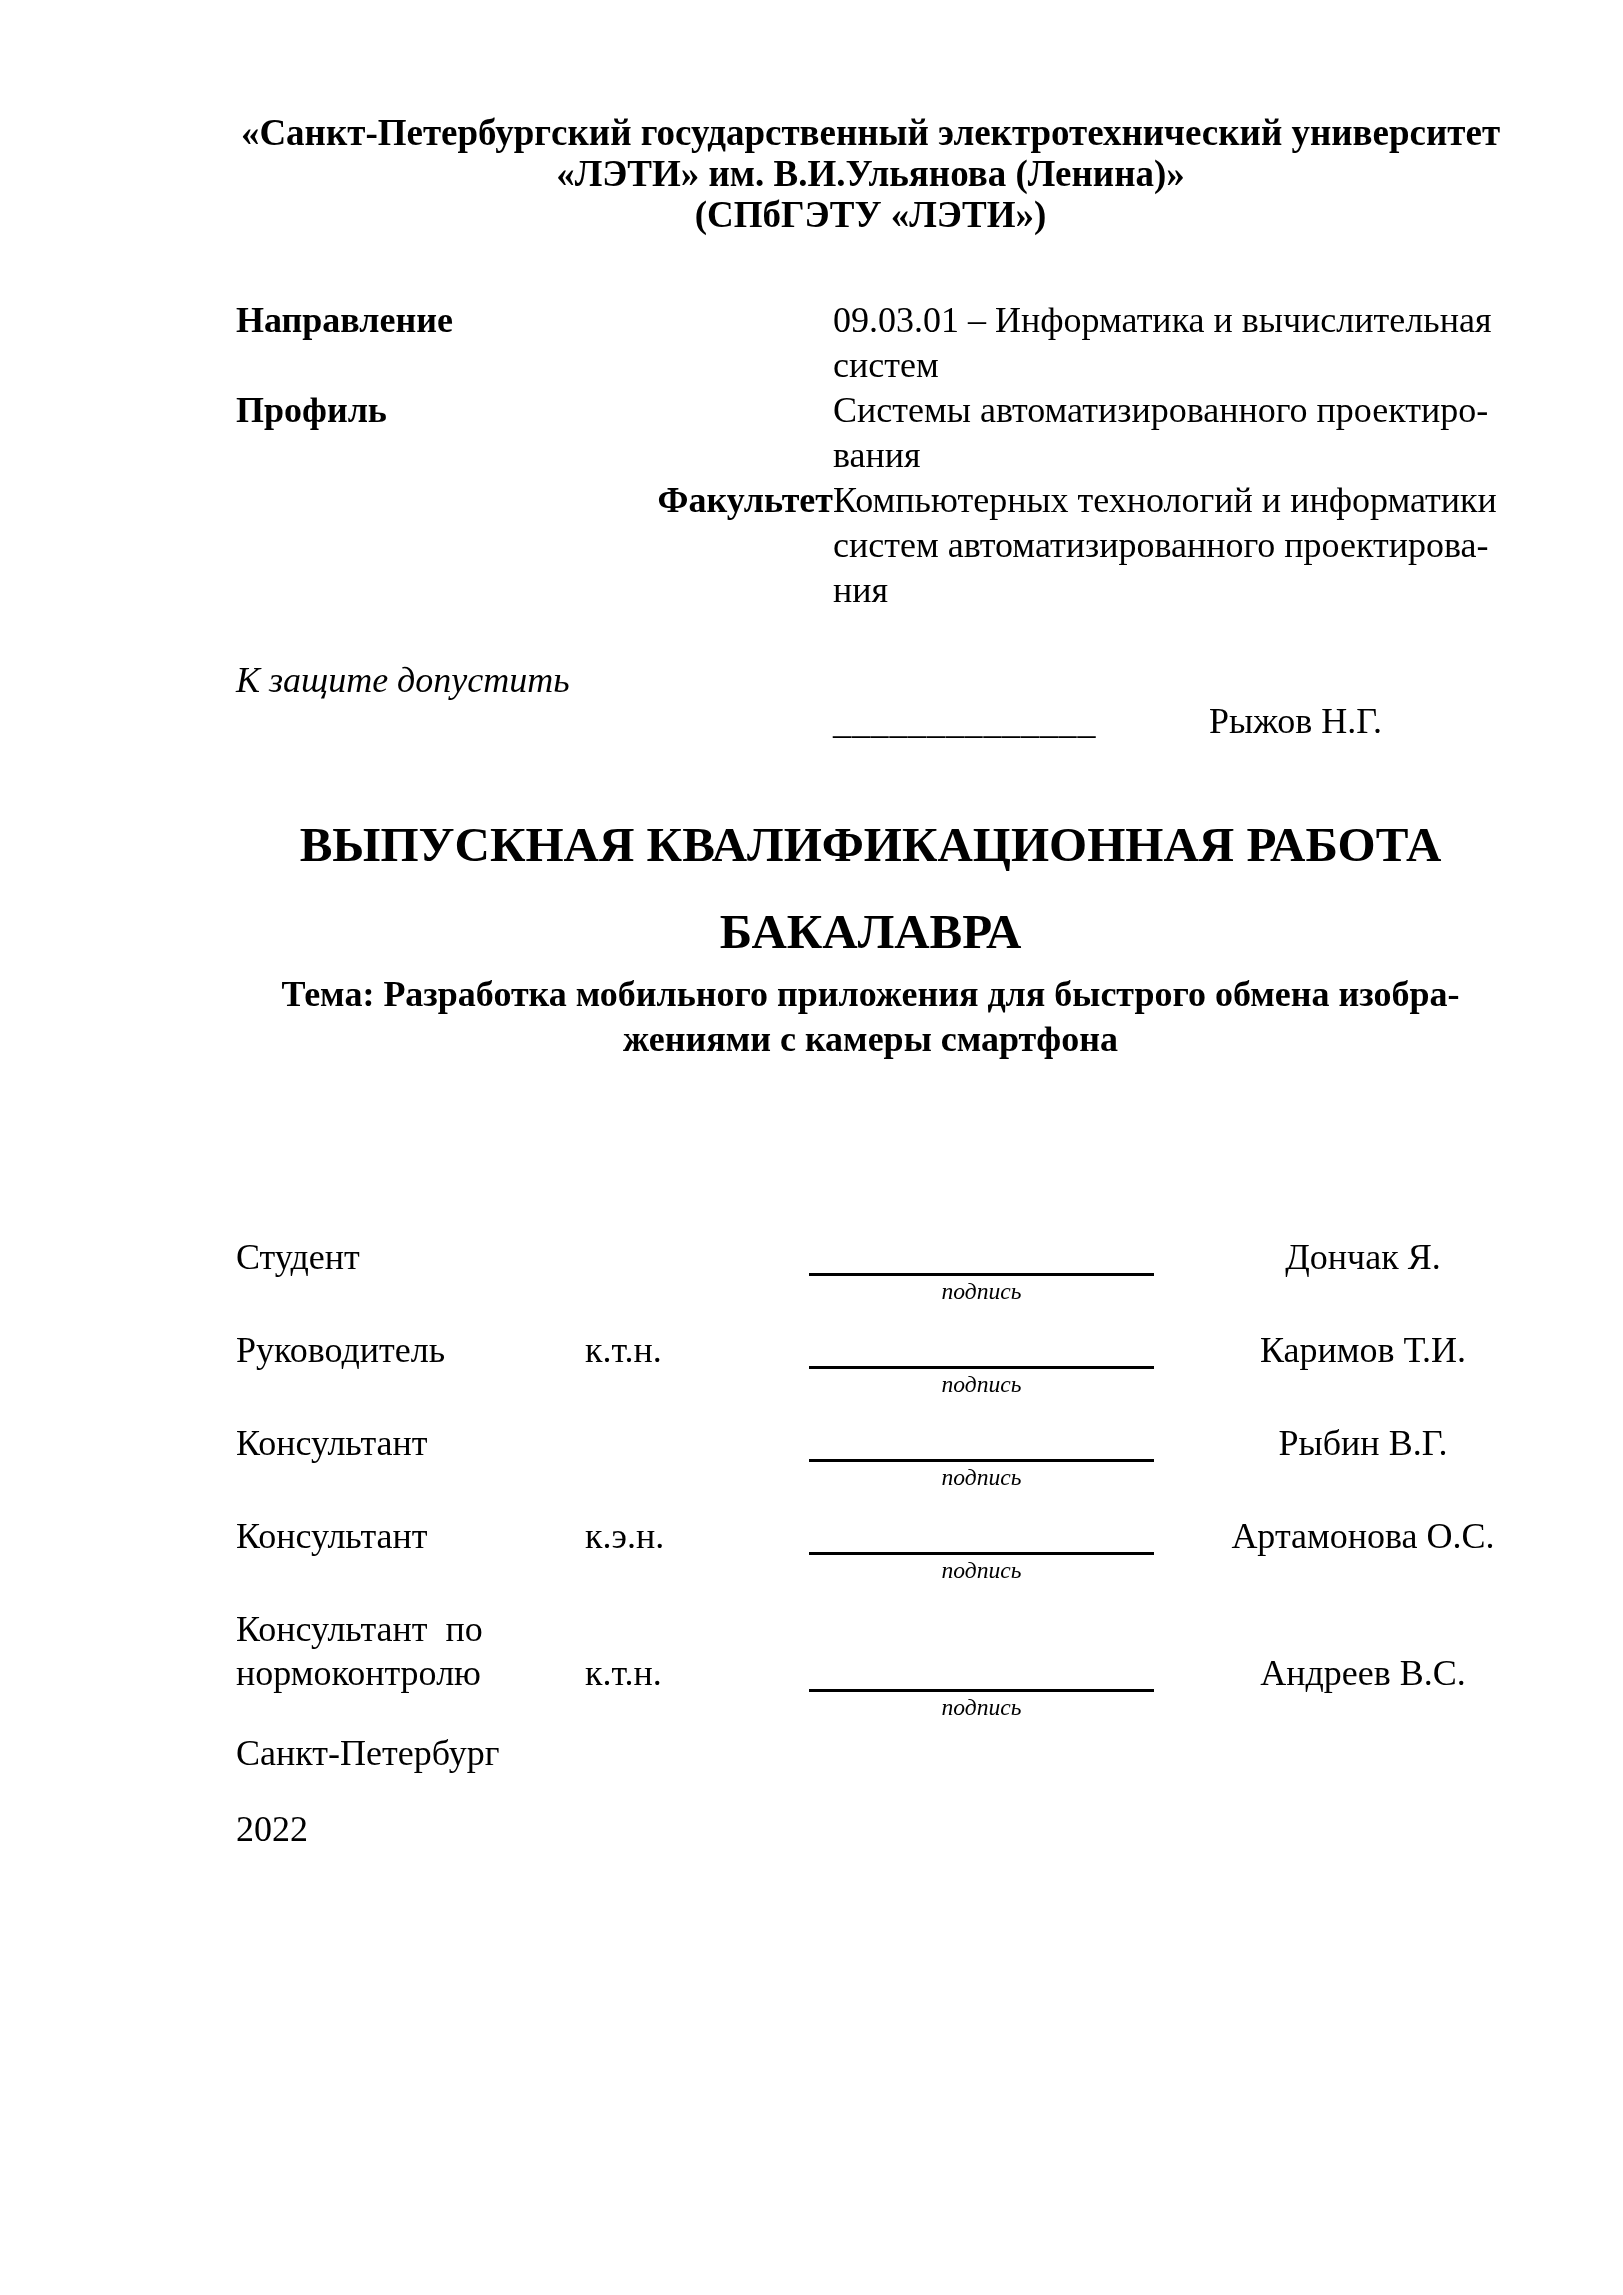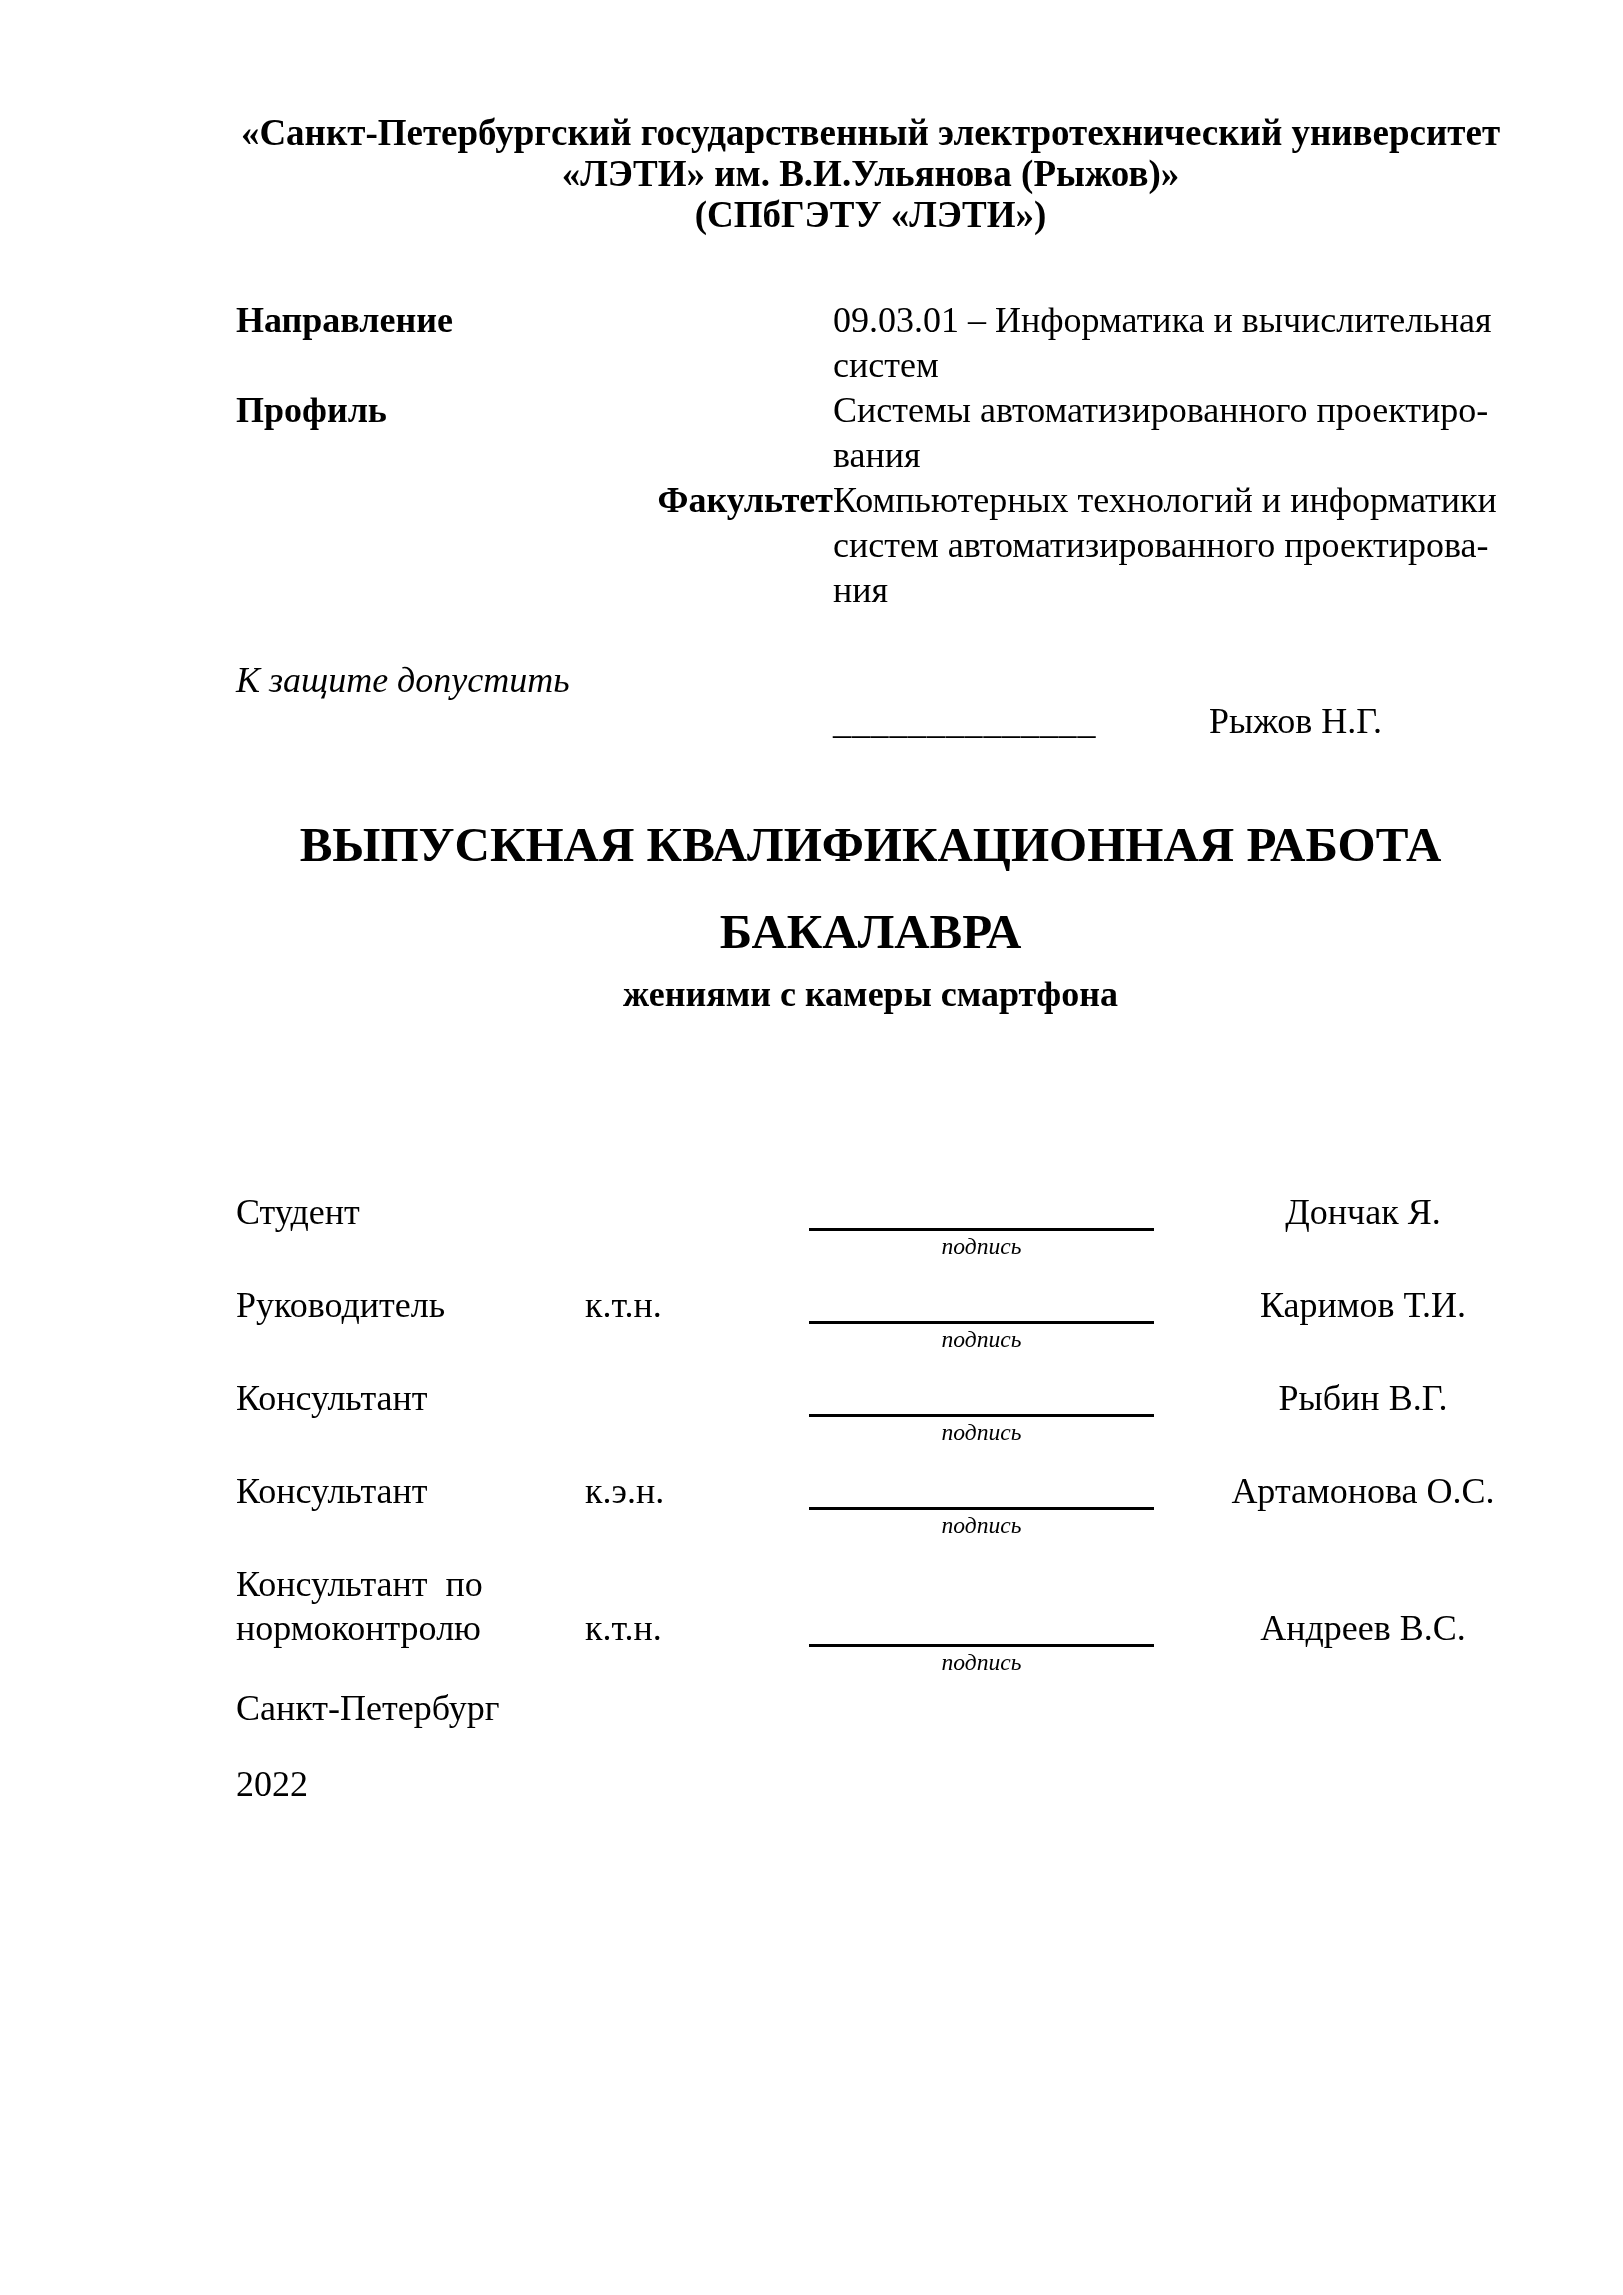--- a/index.html
+++ b/index.html
@@ -70,21 +70,21 @@
   .footer-city { line-height: 41px; }
   .footer-year { line-height: 41px; margin-top: 35px; }
 </style>
 </head>
 <body>
 
 <div class="page">
 
   <div class="header">
     <div>«Санкт-Петербургский государственный электротехнический университет</div>
-    <div>«ЛЭТИ» им. В.И.Ульянова (Рыжов)»</div>
+    <div>«ЛЭТИ» им. В.И.Ульянова (Ленина)»</div>
     <div>(СПбГЭТУ «ЛЭТИ»)</div>
   </div>
 
   <div class="info">
     <div class="info-labels">
       <div class="lbl">Направление</div>
       <div class="lbl lbl-profile">Профиль</div>
       <div class="lbl lbl-faculty">Факультет</div>
     </div>
     <div class="info-values">
@@ -103,20 +103,21 @@
     <div class="approval-row">
       <span class="approval-blank">______________</span>
       <span class="approval-name">Рыжов Н.Г.</span>
     </div>
   </div>
 
   <div class="title">
     <div class="title-line1">ВЫПУСКНАЯ КВАЛИФИКАЦИОННАЯ РАБОТА</div>
     <div class="title-line2">БАКАЛАВРА</div>
     <div class="theme">
+      <div>Тема: Разработка мобильного приложения для быстрого обмена изобра-</div>
       <div>жениями с камеры смартфона</div>
     </div>
   </div>
 
   <div class="signatures">
 
     <div class="sig-row">
       <span class="sig-role">Студент</span>
       <span class="sig-degree"></span>
       <span class="sig-line-wrap">

